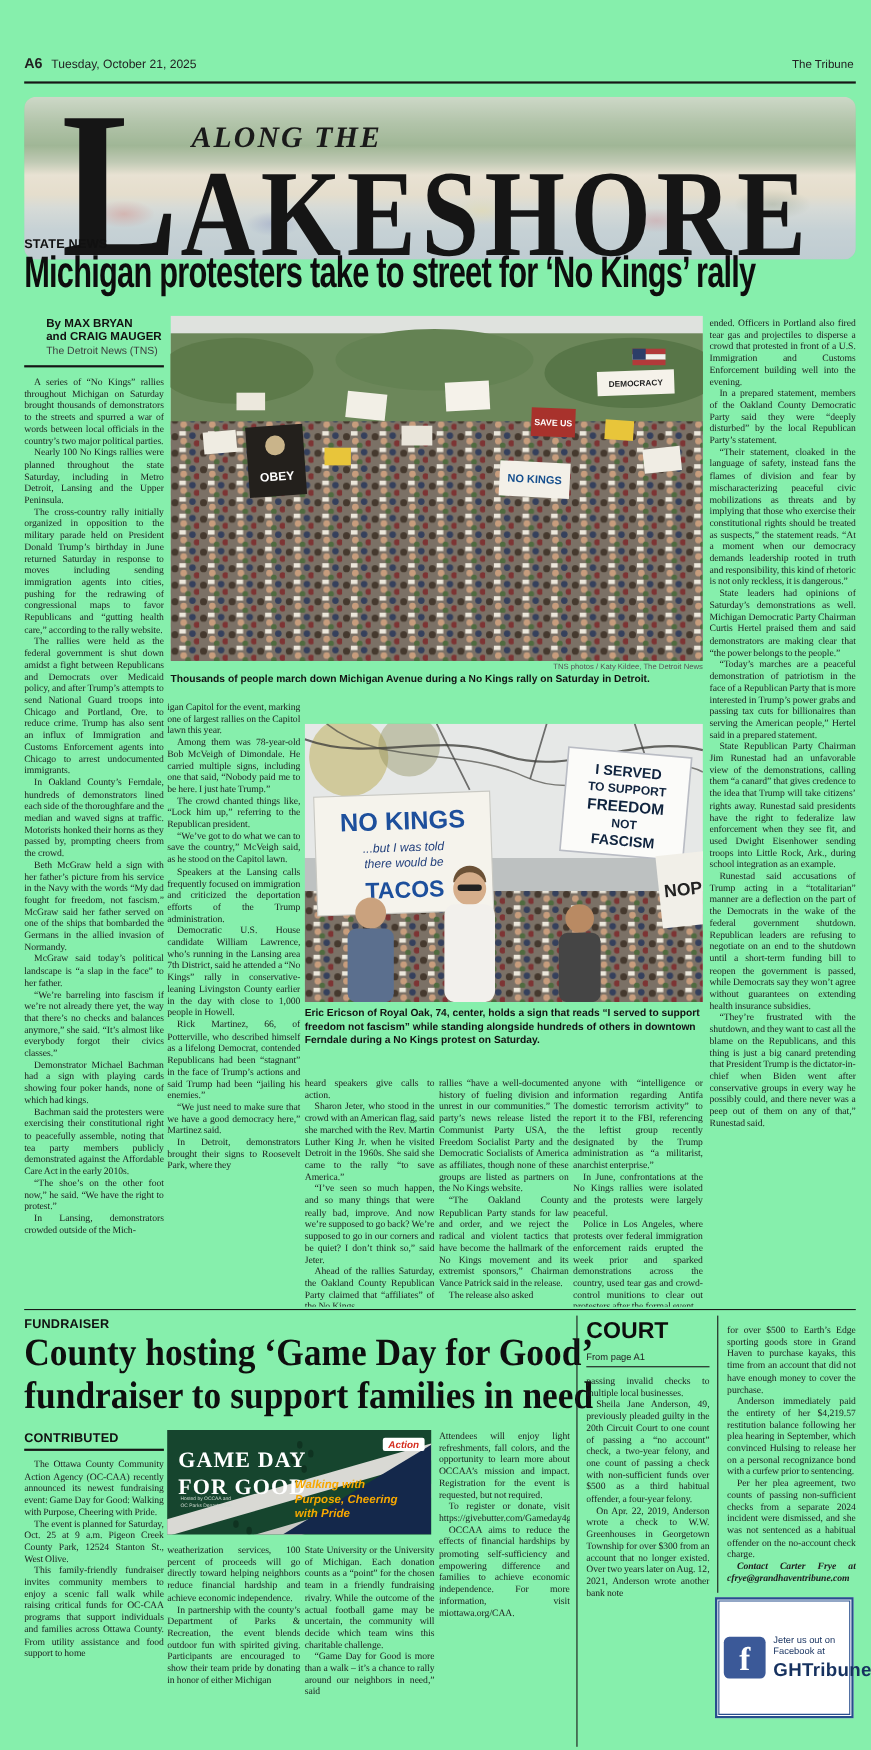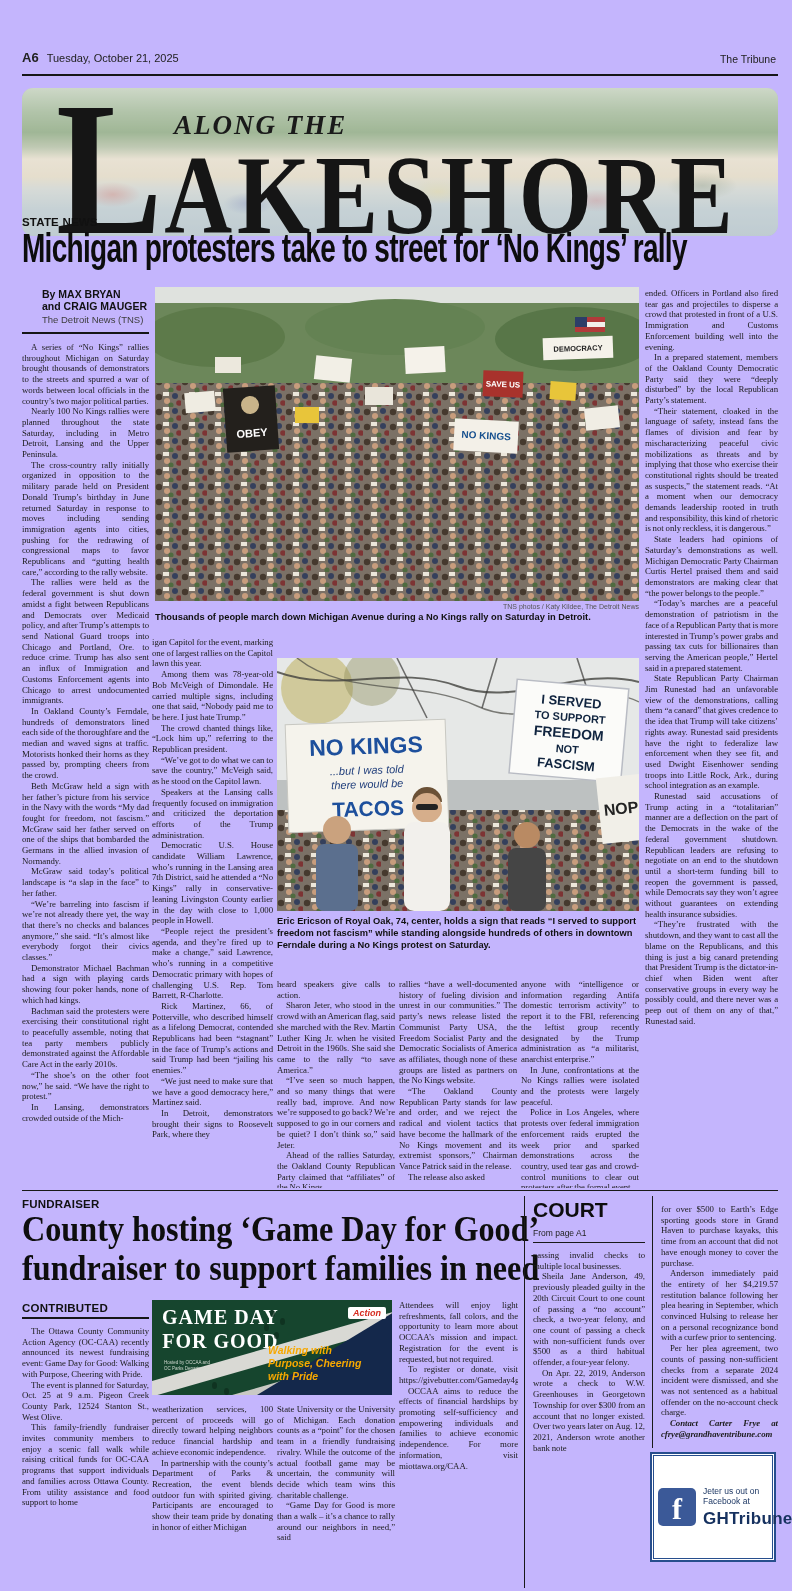--- a/index.html
+++ b/index.html
@@ -1,16 +1,16 @@
 <!DOCTYPE html>
 <html><head>
 <meta charset="utf-8">
 <style>
   html,body{margin:0;padding:0;background:#9e9e9e;}
-  .page{position:relative;width:792px;height:1591px;background:#c4b5fd;margin:0 auto;overflow:hidden;
+  .page{position:relative;width:792px;height:1591px;background:#86efac;margin:0 auto;overflow:hidden;
         font-family:"Liberation Serif",serif;color:#1c1c1c;}
   .abs{position:absolute;}
 
   
   .mh-left{left:22px;top:50px;font-family:"Liberation Sans",sans-serif;font-size:11px;color:#222;}
   .mh-left .pg{font-weight:bold;font-size:13px;margin-right:8px;}
   .mh-right{right:16px;top:53px;font-family:"Liberation Sans",sans-serif;font-size:10.5px;color:#222;}
   .mast-rule{left:22px;top:74px;width:756px;height:2px;background:#161616;}
 
   
@@ -76,22 +76,22 @@
   .cD{left:399px;top:1300px;width:119px;height:290px;}
 
   
   .gd{left:152px;top:1300px;width:240px;height:95px;background:#16452e;overflow:hidden;}
   .gd-stripe{position:absolute;left:-30px;top:44px;width:320px;height:15px;background:#d9d9d4;
     transform:rotate(-16deg);}
   .gd-stripe2{position:absolute;left:60px;top:58px;width:300px;height:12px;background:#c9c9c4;
     transform:rotate(-16deg);}
   .gd-navy{position:absolute;right:0;top:0;width:150px;height:95px;background:#14284b;
     clip-path:polygon(100% 14%,100% 100%,10% 100%);}
-  .gd-title{position:absolute;left:10px;top:5px;font-family:"Liberation Serif",serif;font-weight:bold;
-    font-size:20px;line-height:24px;color:#fff;letter-spacing:1px;text-align:center;}
+  .gd-title{position:absolute;left:10px;top:16px;font-family:"Liberation Serif",serif;font-weight:bold;
+    font-size:20px;line-height:24px;color:#fff;letter-spacing:1px;}
   .gd-hosted{position:absolute;left:12px;top:60px;font-family:"Liberation Sans",sans-serif;font-size:4.5px;
     line-height:6px;color:#cfd8cf;width:70px;}
   .gd-logo{position:absolute;right:6px;top:7px;background:#fff;border-radius:2px;padding:1px 5px;
     font-family:"Liberation Sans",sans-serif;font-weight:bold;font-style:italic;font-size:9px;color:#d52b1e;}
   .gd-tag{position:absolute;right:6px;top:44px;width:118px;text-align:left;
     font-family:"Liberation Sans",sans-serif;font-weight:bold;font-style:italic;font-size:10.5px;
     line-height:13px;color:#f7a800;}
   .fp{position:absolute;width:5px;height:7px;border-radius:50%;background:#0d2d1d;opacity:.75;}
 
   
@@ -213,21 +213,20 @@
     <p>In Lansing, demonstrators crowded outside of the Mich-</p>
   </div>
 
   <div class="abs col cont c2">
     <p>igan Capitol for the event, marking one of largest rallies on the Capitol lawn this year.</p>
     <p>Among them was 78-year-old Bob McVeigh of Dimondale. He carried multiple signs, including one that said, “Nobody paid me to be here. I just hate Trump.”</p>
     <p>The crowd chanted things like, “Lock him up,” referring to the Republican president.</p>
     <p>“We’ve got to do what we can to save the country,” McVeigh said, as he stood on the Capitol lawn.</p>
     <p>Speakers at the Lansing calls frequently focused on immigration and criticized the deportation efforts of the Trump administration.</p>
     <p>Democratic U.S. House candidate William Lawrence, who’s running in the Lansing area 7th District, said he attended a “No Kings” rally in conservative-leaning Livingston County earlier in the day with close to 1,000 people in Howell.</p>
-    <p>“People reject the president’s agenda, and they’re fired up to make a change,” said Lawrence, who’s running in a competitive Democratic primary with hopes of challenging U.S. Rep. Tom Barrett, R-Charlotte.</p>
     <p>Rick Martinez, 66, of Potterville, who described himself as a lifelong Democrat, contended Republicans had been “stagnant” in the face of Trump’s actions and said Trump had been “jailing his enemies.”</p>
     <p>“We just need to make sure that we have a good democracy here,” Martinez said.</p>
     <p>In Detroit, demonstrators brought their signs to Roosevelt Park, where they</p>
   </div>
 
   <svg class="abs photo2" viewBox="0 0 362 253" preserveAspectRatio="none">
     <rect width="362" height="253" fill="#e6e8e7"></rect>
     <circle cx="40" cy="30" r="36" fill="#b9a94f" opacity=".5"></circle>
     <circle cx="95" cy="20" r="28" fill="#8a8a55" opacity=".4"></circle>
     <path d="M0 14 C 60 36, 120 6, 180 28 S 300 8, 362 24" stroke="#41413d" fill="none" stroke-width="2" opacity=".8"></path>
@@ -344,21 +343,21 @@
     <p>weatherization services, 100 percent of proceeds will go directly toward helping neighbors reduce financial hardship and achieve economic independence.</p>
     <p>In partnership with the county’s Department of Parks &amp; Recreation, the event blends outdoor fun with spirited giving. Participants are encouraged to show their team pride by donating in honor of either Michigan</p>
   </div>
   <div class="abs col cont cC">
     <p>State University or the University of Michigan. Each donation counts as a “point” for the chosen team in a friendly fundraising rivalry. While the outcome of the actual football game may be uncertain, the community will decide which team wins this charitable challenge.</p>
     <p>“Game Day for Good is more than a walk – it’s a chance to rally around our neighbors in need,” said</p>
   </div>
   <div class="abs col cont cD">
     <p>Attendees will enjoy light refreshments, fall colors, and the opportunity to learn more about OCCAA’s mission and impact. Registration for the event is requested, but not required.</p>
     <p>To register or donate, visit https://givebutter.com/Gameday4good.</p>
-    <p>OCCAA aims to reduce the effects of financial hardships by promoting self-sufficiency and empowering individuals and families to achieve economic independence. For more information, visit miottawa.org/CAA.</p>
+    <p>OCCAA aims to reduce the effects of financial hardships by promoting self-sufficiency and empowering difference and families to achieve economic independence. For more information, visit miottawa.org/CAA.</p>
   </div>
 
   <div class="abs vrule court-vrule-l"></div>
   <div class="abs vrule court-vrule-r"></div>
   <div class="abs kicker-court">COURT</div>
   <div class="abs court-from">From page A1</div>
   <div class="abs court-rule"></div>
 
   <div class="abs col cont courtc1">
     <p>passing invalid checks to multiple local businesses.</p>

